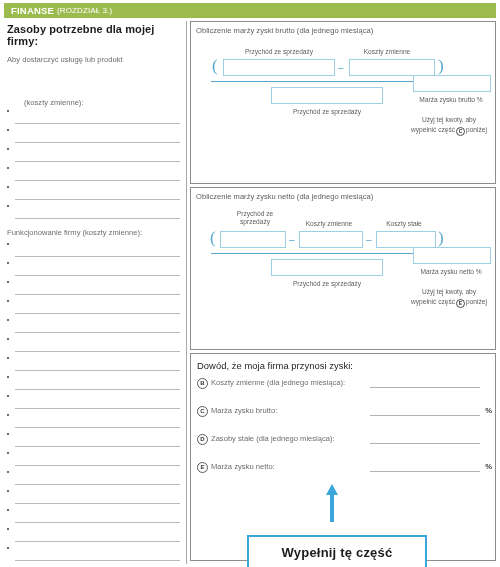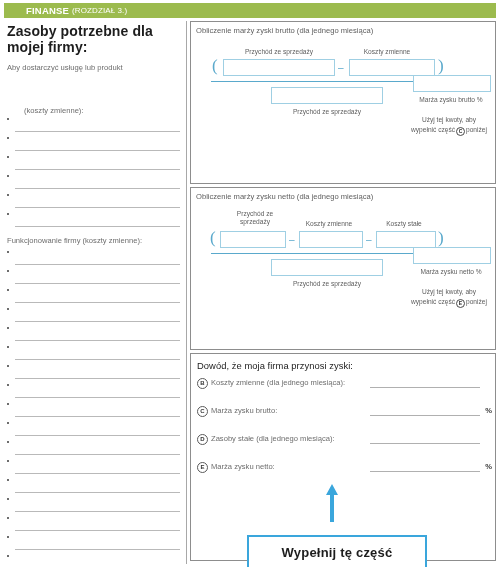--- a/index.html
+++ b/index.html
@@ -1,32 +1,32 @@
 <!DOCTYPE html>
 <html><head>
 <meta charset="utf-8">
 <style>
   html,body{margin:0;padding:0;background:#ffffff;}
   body{width:500px;height:567px;font-family:"Liberation Sans",sans-serif;color:#3b3b3b;overflow:hidden;}
   .page{position:relative;width:500px;height:567px;box-sizing:border-box;}
 
   
   .hdr{position:absolute;left:4px;top:3px;width:492px;height:15px;background:#9cbb4e;
-       display:flex;align-items:center;padding-left:22px;box-sizing:border-box;}
+       display:flex;align-items:center;padding-left:7px;box-sizing:border-box;}
   .hdr-main{font-size:9.5px;font-weight:bold;color:#ffffff;letter-spacing:.2px;}
   .hdr-sub{font-size:8px;color:#ffffff;margin-left:3px;letter-spacing:.1px;}
 
   
   .cols{position:absolute;left:4px;top:21px;width:492px;height:543px;}
   .colL{position:absolute;left:0;top:0;width:180px;height:543px;}
   .vdiv{position:absolute;left:182px;top:0;width:1px;height:543px;background:#a8a8a8;}
   .colR{position:absolute;left:186px;top:0;width:306px;height:543px;}
 
   
-  .l-title{font-size:14px;font-weight:bold;color:#1d1d1d;margin:2px 0 7px 3px;letter-spacing:.1px;}
+  .l-title{font-size:11px;font-weight:bold;color:#1d1d1d;margin:2px 0 7px 3px;letter-spacing:.1px;}
   .l-sub{font-size:7.6px;color:#6d6d6d;margin-left:3px;line-height:1.45;}
   .l-sub .ind{display:block;padding-left:17px;margin-top:32px;}
   .l-sub2{font-size:7.6px;color:#6d6d6d;margin-left:3px;}
   .blist{margin:0;padding:0;list-style:none;}
   .blist li{position:relative;height:19px;}
   .blist li .bdot{position:absolute;left:3px;top:2px;width:2px;height:2px;background:#6d6d6d;}
   .blist li .bline{position:absolute;left:11px;right:4px;bottom:3px;height:1px;background:#b9b9b9;}
 
   
   .rbox{position:relative;border:1px solid #8d8d8d;box-sizing:border-box;}

